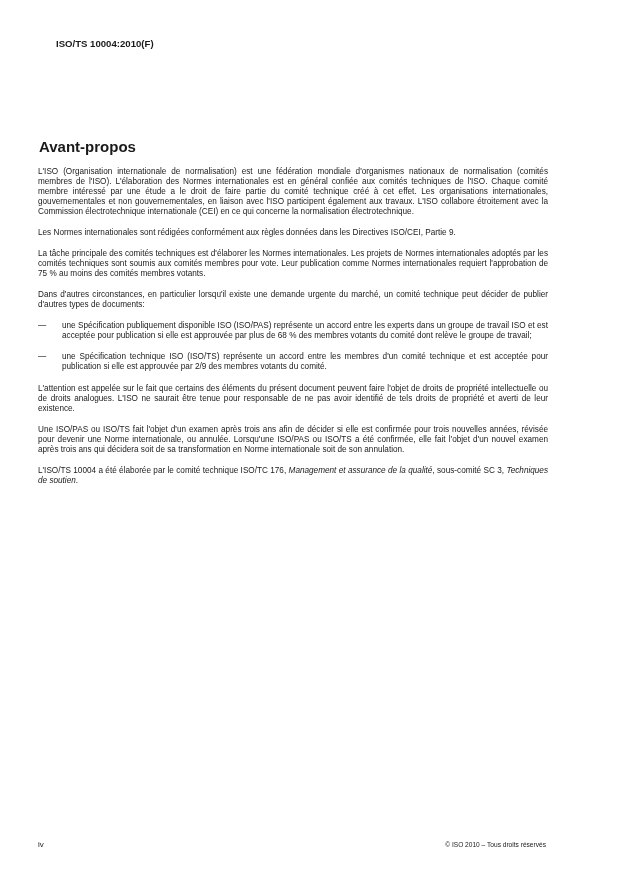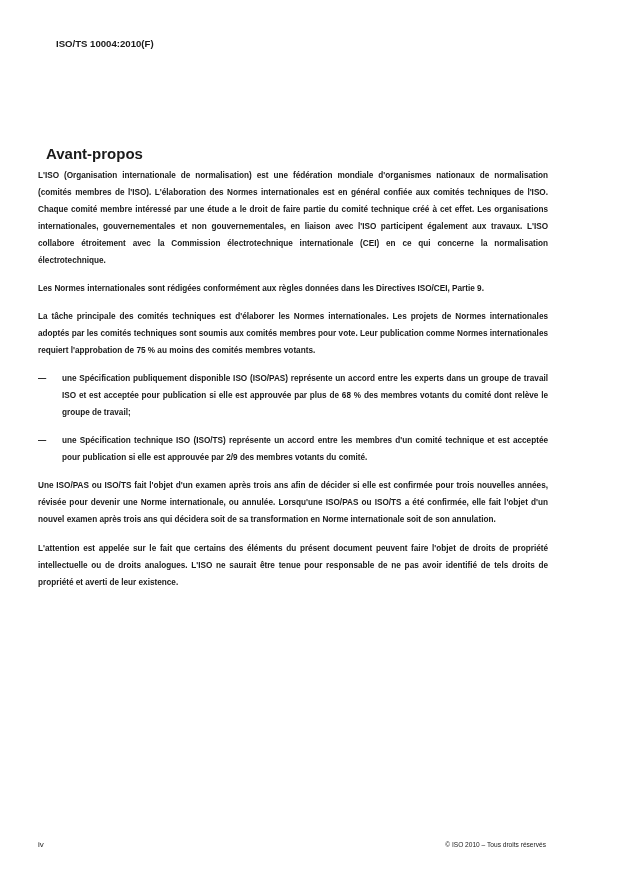--- a/index.html
+++ b/index.html
@@ -6,25 +6,25 @@
     body {
       width: 619px; height: 877px; position: relative; overflow: hidden;
       font-family: "Liberation Sans", sans-serif; color: #1a1a1a;
     }
     .header-id {
       position: absolute; left: 56px; top: 38px;
       font-size: 9.6px; font-weight: bold; letter-spacing: 0;
     }
     .title {
       position: absolute; left: 38px; top: 137px;
-      font-size: 15px; font-weight: bold; margin: 8px;
+      font-size: 15px; font-weight: bold; margin: 1px;
     }
     .body {
       position: absolute; left: 38px; top: 167px; width: 510px;
-      font-size: 8.2px; line-height: 17px; font-weight: bold;
+      font-size: 8.2px; line-height: 10px;
     }
     .body p { margin: 0 0 11.1px 0; text-align: justify; }
     .body ul { list-style: none; margin: 0; padding: 0; }
     .body li {
       position: relative; padding-left: 24px; margin: 0 0 11.1px 0; text-align: justify;
     }
     .body li .dash {
       position: absolute; left: 0; top: 0;
     }
     .footer-page {
@@ -39,28 +39,30 @@
 <body>
 
 <div class="header-id">ISO/TS 10004:2010(F)</div>
 
 <h1 class="title">Avant-propos</h1>
 
 <div class="body">
   <p>L'ISO (Organisation internationale de normalisation) est une fédération mondiale d'organismes nationaux de normalisation (comités membres de l'ISO). L'élaboration des Normes internationales est en général confiée aux comités techniques de l'ISO. Chaque comité membre intéressé par une étude a le droit de faire partie du comité technique créé à cet effet. Les organisations internationales, gouvernementales et non gouvernementales, en liaison avec l'ISO participent également aux travaux. L'ISO collabore étroitement avec la Commission électrotechnique internationale (CEI) en ce qui concerne la normalisation électrotechnique.</p>
   <p>Les Normes internationales sont rédigées conformément aux règles données dans les Directives ISO/CEI, Partie 9.</p>
   <p>La tâche principale des comités techniques est d'élaborer les Normes internationales. Les projets de Normes internationales adoptés par les comités techniques sont soumis aux comités membres pour vote. Leur publication comme Normes internationales requiert l'approbation de 75 % au moins des comités membres votants.</p>
+  <p>Dans d'autres circonstances, en particulier lorsqu'il existe une demande urgente du marché, un comité technique peut décider de publier d'autres types de documents:</p>
   <ul>
     <li>
       <span class="dash">—</span>
       <span>une Spécification publiquement disponible ISO (ISO/PAS) représente un accord entre les experts dans un groupe de travail ISO et est acceptée pour publication si elle est approuvée par plus de 68 % des membres votants du comité dont relève le groupe de travail;</span>
     </li>
     <li>
       <span class="dash">—</span>
       <span>une Spécification technique ISO (ISO/TS) représente un accord entre les membres d'un comité technique et est acceptée pour publication si elle est approuvée par 2/9 des membres votants du comité.</span>
     </li>
   </ul>
+  <p>L'attention est appelée sur le fait que certains des éléments du présent document peuvent faire l'objet de droits de propriété intellectuelle ou de droits analogues. L'ISO ne saurait être tenue pour responsable de ne pas avoir identifié de tels droits de propriété et averti de leur existence.</p>
   <p>Une ISO/PAS ou ISO/TS fait l'objet d'un examen après trois ans afin de décider si elle est confirmée pour trois nouvelles années, révisée pour devenir une Norme internationale, ou annulée. Lorsqu'une ISO/PAS ou ISO/TS a été confirmée, elle fait l'objet d'un nouvel examen après trois ans qui décidera soit de sa transformation en Norme internationale soit de son annulation.</p>
-  <p>L'attention est appelée sur le fait que certains des éléments du présent document peuvent faire l'objet de droits de propriété intellectuelle ou de droits analogues. L'ISO ne saurait être tenue pour responsable de ne pas avoir identifié de tels droits de propriété et averti de leur existence.</p>
+  <p><span>L'ISO/TS 10004 a été élaborée par le comité technique ISO/TC 176, </span><em>Management et assurance de la qualité</em><span>, sous-comité SC 3, </span><em>Techniques de soutien</em><span>.</span></p>
 </div>
 
 <div class="footer-page">iv</div>
 <div class="footer-copy">© ISO 2010 – Tous droits réservés</div>
 
 </body></html>

